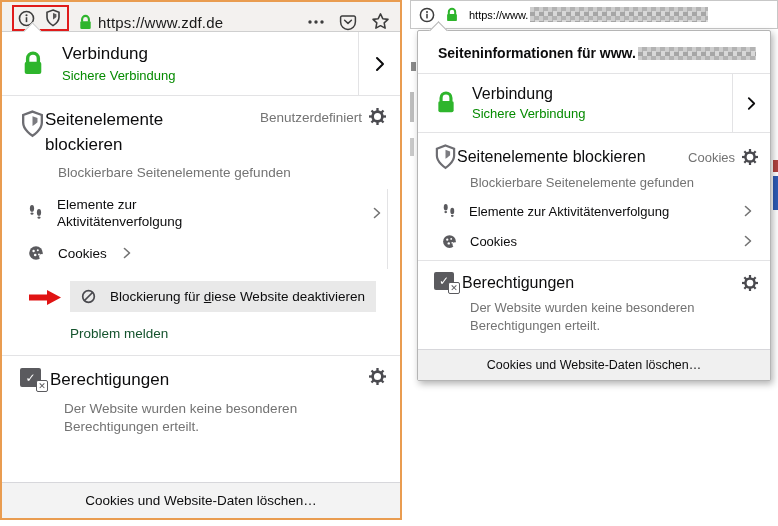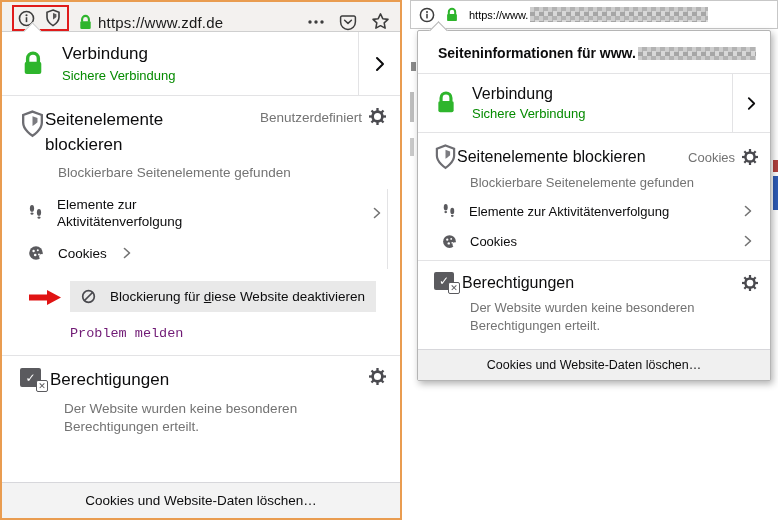--- a/index.html
+++ b/index.html
@@ -41,21 +41,21 @@
   .track-status { flex:1; text-align:right; font-size:13.5px; color:#737373;
     line-height:1.3; padding-left:4px; }
   .chev-sm { flex:0 0 auto; margin-left:2px; }
   .btn-zone { position:relative; margin:12px 0 0 0; padding-left:50px; padding-right:12px; }
   .red-arrow { position:absolute; left:8px; top:8px; }
   .disable-btn { width:100%; background:#e9e9e9; border:none; font:inherit;
     font-size:13.5px; color:#0c0c0d; padding:8px 6px; display:flex;
     align-items:center; justify-content:center; gap:14px; cursor:pointer; }
   .u { text-decoration:underline; }
   .report-link { display:inline-block; margin:14px 0 14px 50px; font-size:13.5px;
-    color:#701a75; text-decoration:none; cursor:pointer;font-family:Liberation Mono, monospace; }
+    color:#14532d; text-decoration:none; cursor:pointer; }
   .divider { border-top:1px solid #e3e3e5; }
   .perm-sec { padding:12px 12px 6px 18px; }
   .footer-l { margin-top:auto; background:#f3f3f3; border-top:1px solid #d7d7db;
     text-align:center; font-size:13.5px; padding:10px 6px; cursor:pointer; }
 
   
   .right-panel { position:absolute; left:410px; top:0; width:368px; height:526px; background:#fff; }
   .urlbar-r { position:absolute; left:0; top:0; width:368px; height:29px; background:#fff;
     border:1px solid #c7c7c7; display:flex; align-items:center; padding:0 8px; gap:9px; }
   .url-text-r { font-size:11px; color:#000000; display:flex; align-items:center; }

